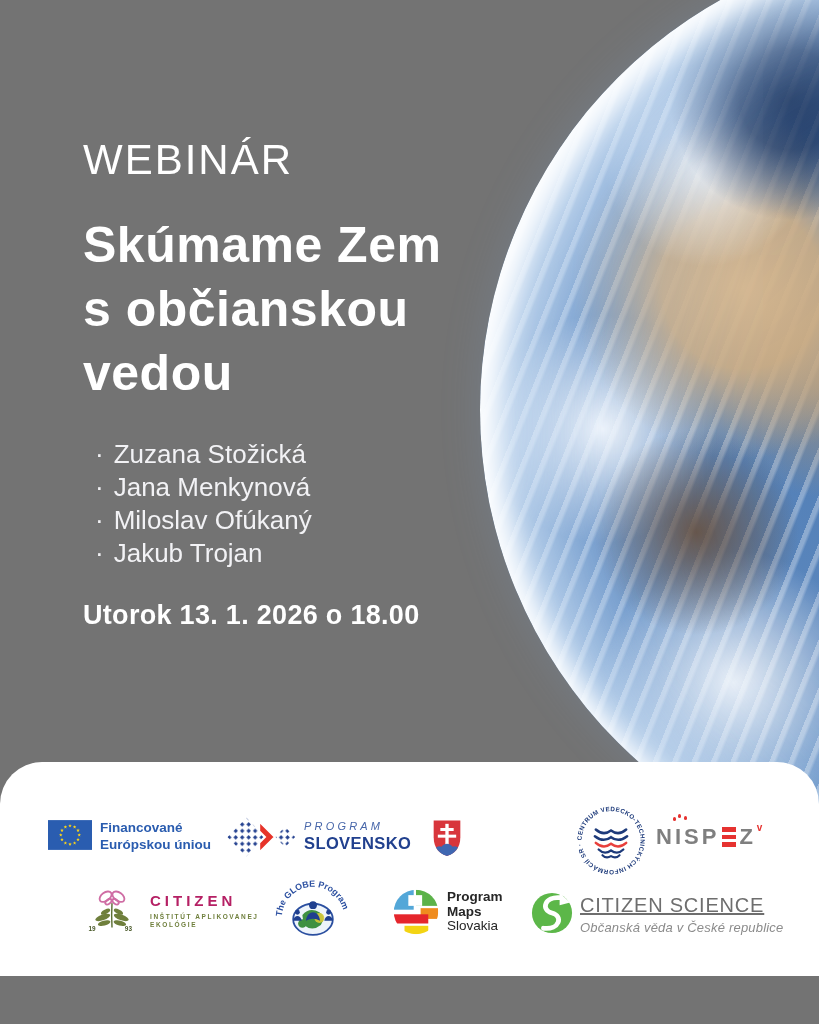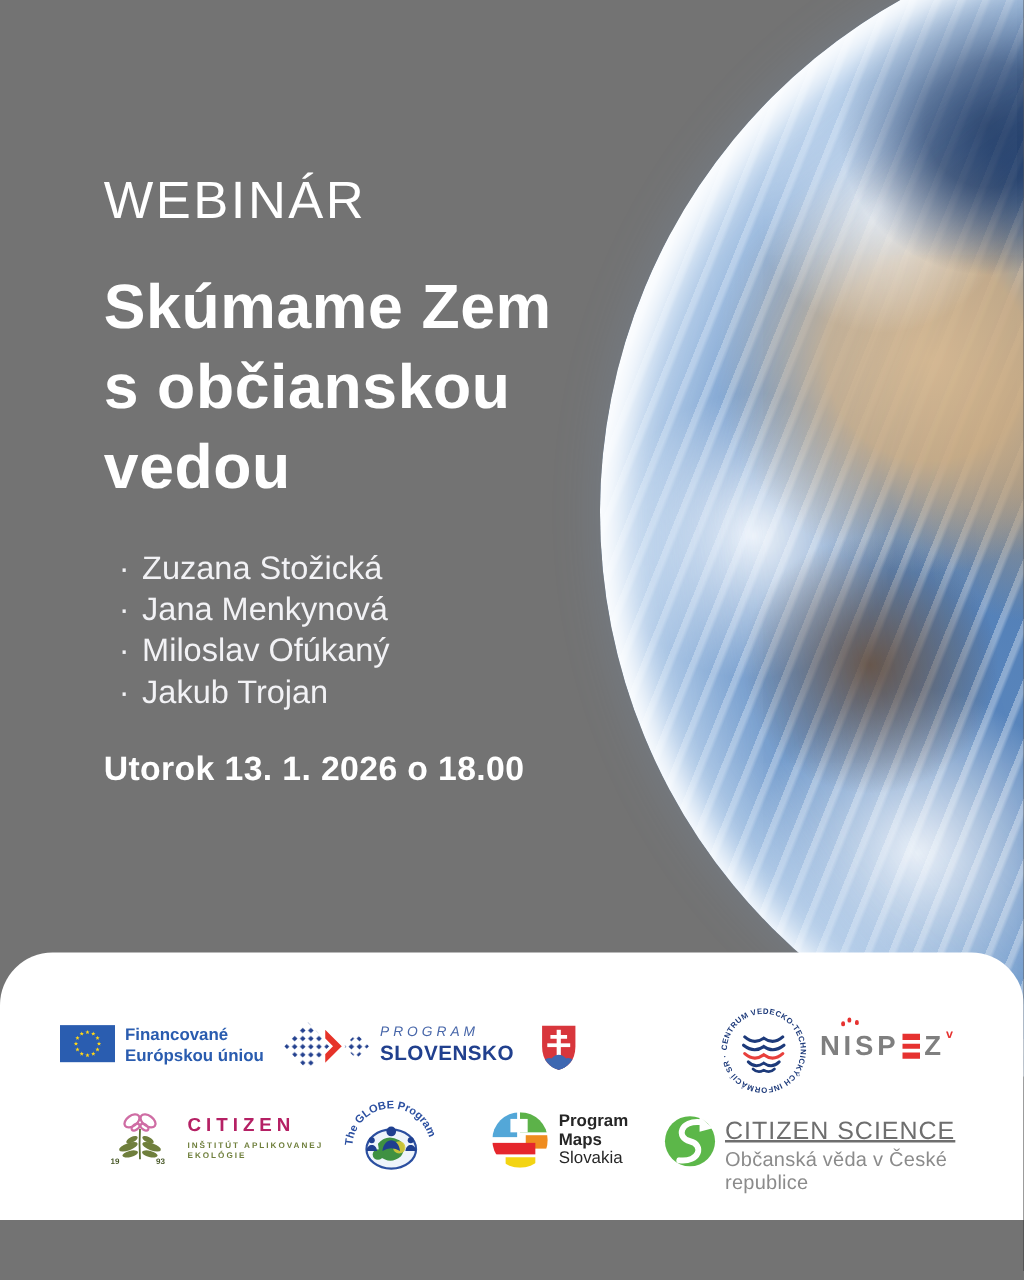--- a/index.html
+++ b/index.html
@@ -61,21 +61,21 @@
   
   #daphne-text{left:150px;top:130px;}
   #daphne-name{font-size:15px;font-weight:700;letter-spacing:4px;color:#b52064;}
   .daphne-sub{font-size:6.5px;font-weight:700;letter-spacing:1.6px;color:#6f7f3c;margin-top:4px;line-height:8px;}
   
   #mm-text{left:447px;top:128px;font-size:13.5px;color:#262626;line-height:14.5px;}
   #mm-text .b{font-weight:700;}
   
   #cs-text{left:580px;top:132px;}
   #cs-name{font-size:20px;font-weight:400;color:#6e6e6e;letter-spacing:0.8px;text-decoration:underline;}
-  #cs-sub{font-size:16px;color:#8b8b8b;margin-top:3px;letter-spacing:0.2px;}
+  #cs-sub{font-size:13px;color:#8b8b8b;margin-top:3px;letter-spacing:0.2px;font-style:italic;}
 </style>
 </head>
 <body>
 
 <div id="poster">
 
   <div id="earth"></div>
 
   <div id="kicker" class="hero">WEBINÁR</div>
 

